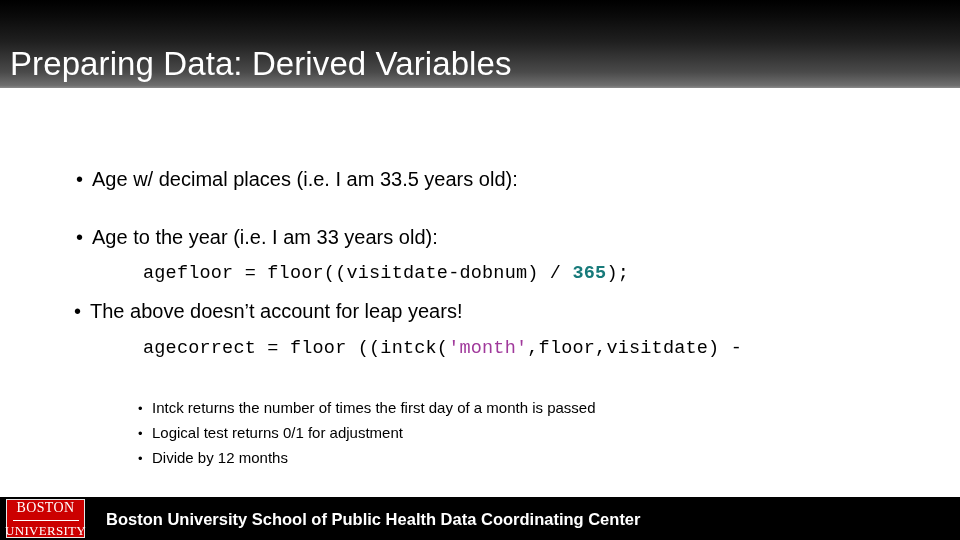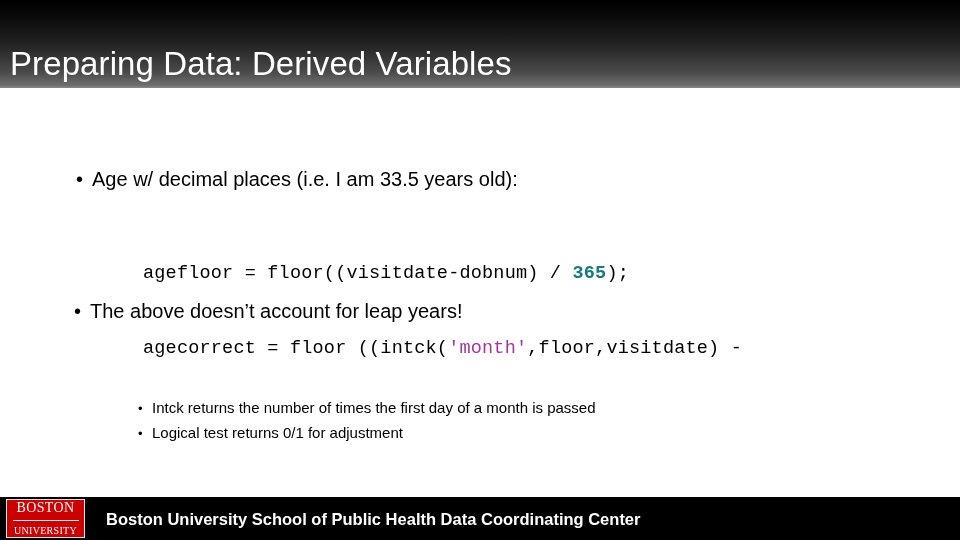--- a/index.html
+++ b/index.html
@@ -136,21 +136,21 @@
     font-weight: 400;
   }
   .bu-logo-rule {
     width: 66px;
     height: 1px;
     background: #ffffff;
     margin: 1px 0 1px 0;
   }
   .bu-logo-bottom {
     font-family: "Liberation Serif", serif;
-    font-size: 10px;
+    font-size: 13px;
     line-height: 12px;
     color: #ffffff;
     letter-spacing: 0.3px;
     font-weight: 400;
   }
   .footer-text {
     position: absolute;
     left: 106px;
     top: 11px;
     font-size: 16.5px;
@@ -170,37 +170,43 @@
   <div class="header-underline"></div>
   <div class="slide-title">Preparing Data: Derived Variables</div>
 
   <div class="body-area">
 
     <div class="bullet" style="left:76px; top:58px;margin-top:16px;">
       <span class="dot">•</span><span>Age w/ decimal places (i.e. I am 33.5 years old):</span>
     </div>
 
 
+    <div class="bullet" style="left:76px; top:132px;">
+      <span class="dot">•</span><span>Age to the year (i.e. I am 33 years old):</span>
+    </div>
 
     <div class="code" style="left:143px; top:170px;"><span>agefloor = floor((visitdate-dobnum) / </span><span class="num">365</span><span>);</span></div>
 
     <div class="bullet" style="left:74px; top:206px;">
       <span class="dot">•</span><span>The above doesn’t account for leap years!</span>
     </div>
 
     <div class="code" style="left:143px; top:245px;"><span>agecorrect = floor ((intck(</span><span class="str">'month'</span><span>,floor,visitdate) -</span></div>
 
 
     <div class="subbullets">
       <div class="subbullet">
         <span class="dot">•</span><span>Intck returns the number of times the first day of a month is passed</span>
       </div>
       <div class="subbullet">
         <span class="dot">•</span><span>Logical test returns 0/1 for adjustment</span>
       </div>
+      <div class="subbullet">
+        <span class="dot">•</span><span>Divide by 12 months</span>
+      </div>
     </div>
 
   </div>
 
   <div class="footer">
     <div class="bu-logo">
       <div class="bu-logo-top">BOSTON</div>
       <div class="bu-logo-rule"></div>
       <div class="bu-logo-bottom">UNIVERSITY</div>
     </div>

